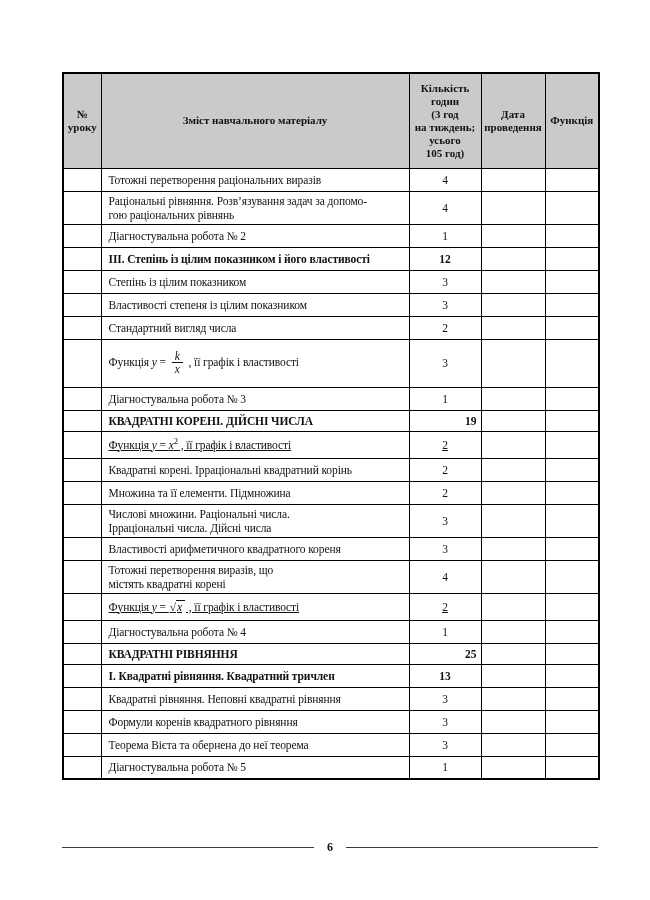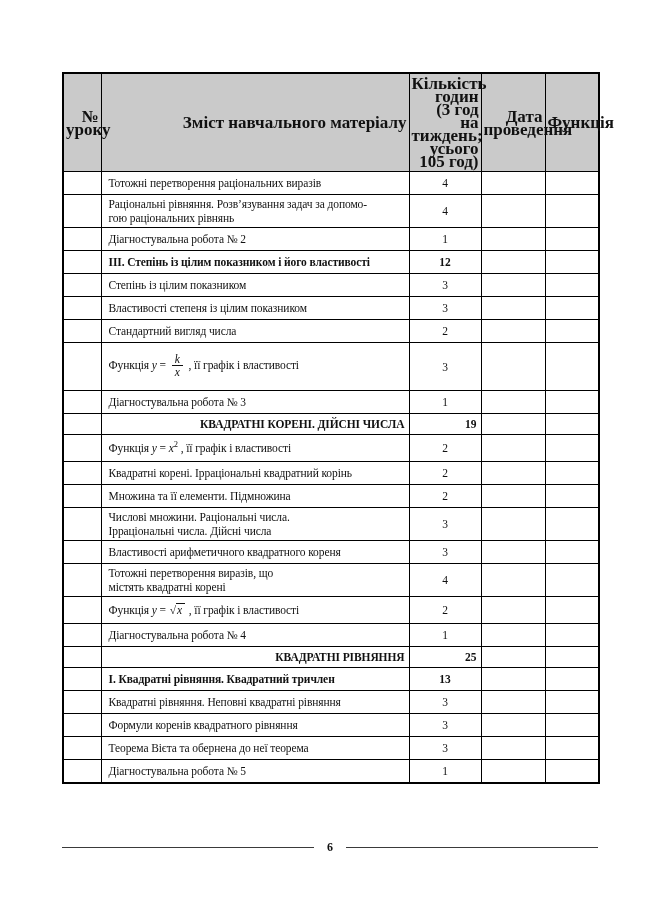--- a/index.html
+++ b/index.html
@@ -10,33 +10,33 @@
   .page{position:relative;width:650px;height:900px;background:#ffffff;}
 
   table.plan{
     position:absolute;left:62px;top:72px;width:536px;
     border-collapse:collapse;table-layout:fixed;
     border:2px solid #000;
   }
   th,td{border:1px solid #000;vertical-align:middle;}
   thead tr{height:95px;}
   th{
-    background:#cacaca;font-weight:bold;text-align:right;
-    font-size:17px;line-height:13px;white-space:pre-line;padding:3px 2px;
+    background:#cacaca;font-weight:bold;text-align:center;
+    font-size:11px;line-height:13px;white-space:pre-line;padding:3px 2px;
   }
   tbody tr{height:23px;}
   td{font-size:11.5px;line-height:14px;padding:2px 4px;}
   td.content{text-align:left;white-space:pre-line;padding-left:7px;letter-spacing:-0.1px;margin-top:27px;}
   td.c-num,td.c-hours,td.c-date,td.c-notes{text-align:center;}
 
   tr.row-bold td{font-weight:bold;}
   tr.row-section{height:21px;}
   tr.row-section td{font-weight:bold;text-align:right;}
-  tr.row-section td.content{text-align:right;}
-  tr.row-formula{height:27px;}
+  tr.row-section td.content{text-align:left;}
+  tr.row-formula{height:27px;text-decoration:underline;}
   tr.row-formula-frac{height:48px;}
 
   .mvar{font-style:italic;}
   sup{font-size:8.5px;line-height:0;}
   .frac{display:inline-block;vertical-align:middle;text-align:center;margin:0 3px;transform:translateY(-1px);}
   .fnum{display:block;border-bottom:1px solid #111;line-height:12px;padding:0 3px;}
   .fden{display:block;line-height:12px;padding:0 3px;}
   .sqrt{white-space:nowrap;margin:0 1px;}
   .radical{font-style:normal;}
   .sqrt-arg{border-top:1px solid #111;font-style:italic;padding:0 3px 0 1px;}

